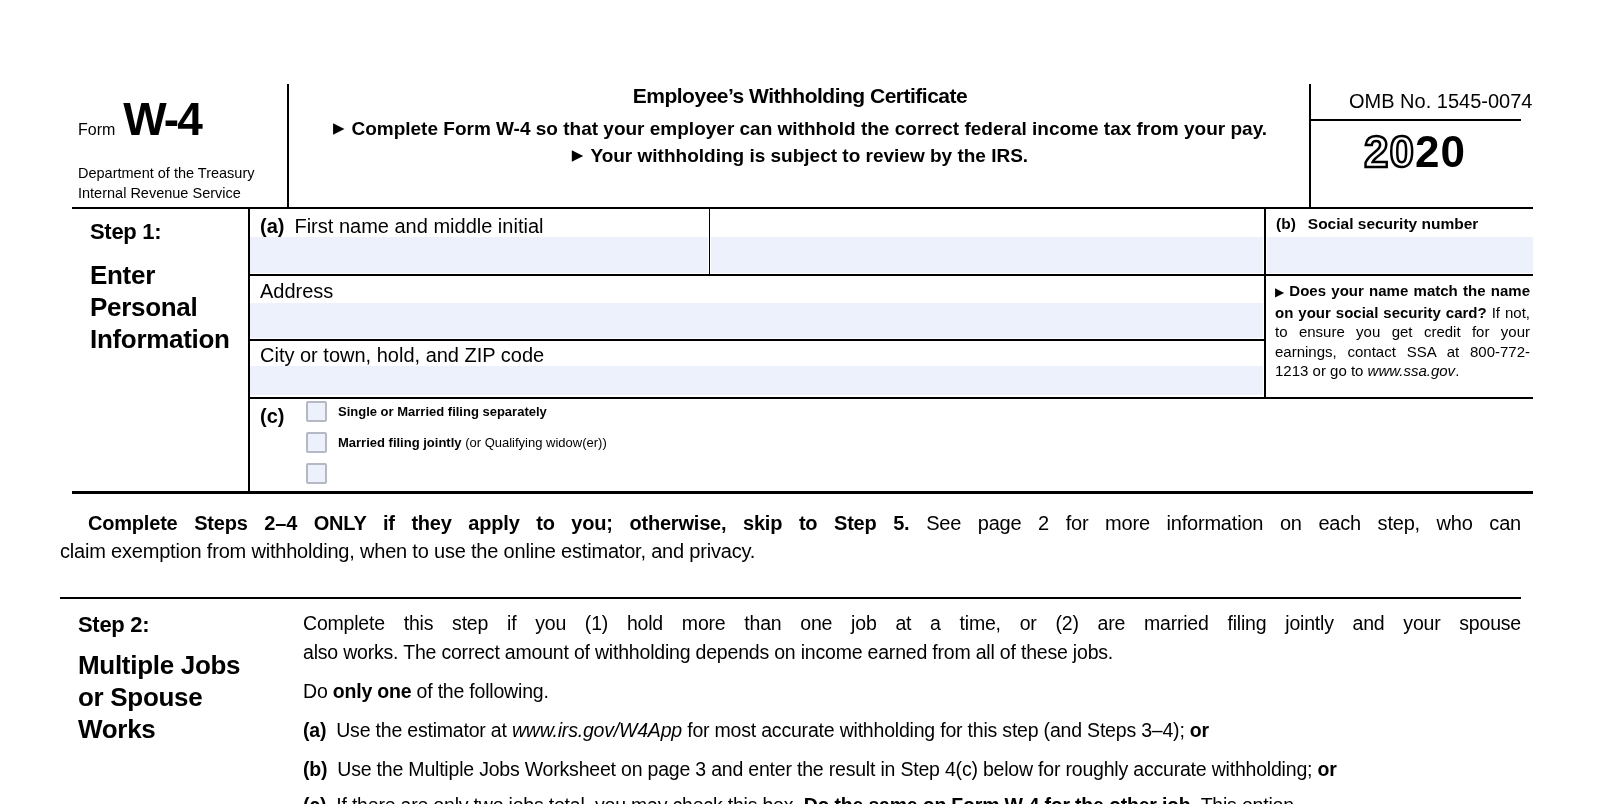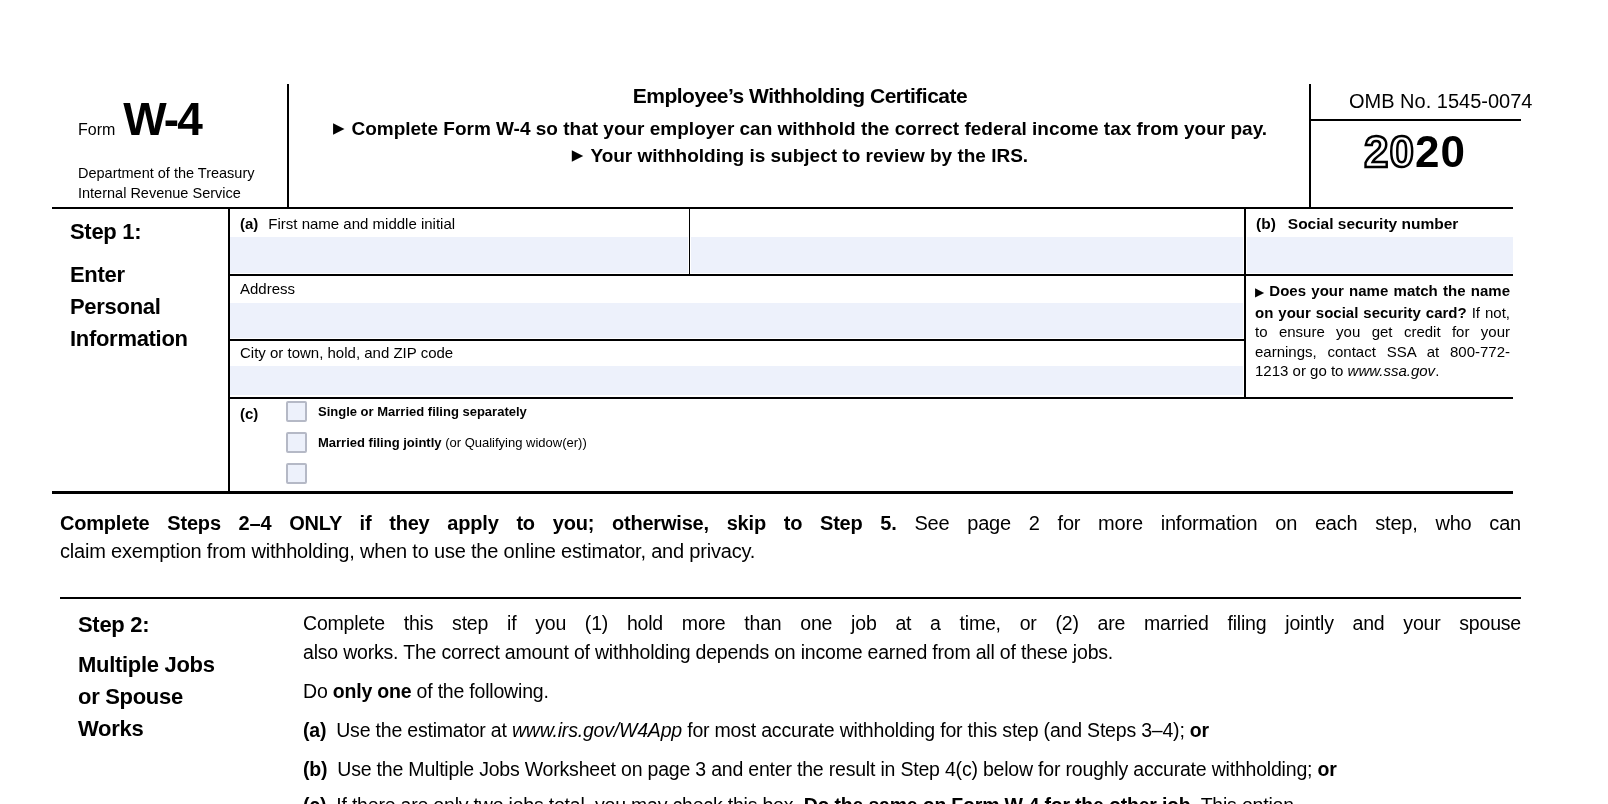--- a/index.html
+++ b/index.html
@@ -24,22 +24,22 @@
   .form-title { font-size: 21px; font-weight: bold; letter-spacing: -0.5px; }
   .bullets { margin-top: 8px; font-size: 19px; font-weight: bold; line-height: 26px; }
   .bullet-arrow { font-size: 15px; margin-right: 7px; position: relative; top: -2px; }
   .omb { left: 1309px; top: 90px; width: 212px; font-size: 20px; margin-left: 40px; }
   .year { left: 1309px; top: 127px; width: 212px; text-align: center; font-size: 44px; font-weight: bold; letter-spacing: 1px; }
   .year-outline { color: #fff; -webkit-text-stroke: 2.5px #000; }
   .year-solid { color: #000; }
 
   
   .step-head { font-size: 22px; font-weight: bold; letter-spacing: -0.3px; }
-  .step-sub { font-size: 22px; font-weight: bold; letter-spacing: -0.3px; line-height: 32px; }
-  .field-label { font-size: 15px; }
+  .step-sub { font-size: 26px; font-weight: bold; letter-spacing: -0.3px; line-height: 32px; }
+  .field-label { font-size: 20px; }
   .field-label .pfx { font-weight: bold; margin-right: 10px; }
   .field-box { position: absolute; background: var(--field-fill, #edf1fb); }
   .ssn-label { font-size: 15.5px; font-weight: bold; }
   .ssn-label .pfx { margin-right: 12px; }
   .note-box {
     position: absolute; font-size: 15px; line-height: 19.5px;
     text-align: justify;
   }
   .note-box .arrow { font-size: 12px; margin-right: 4px; }
   .note-box .b { font-weight: bold; }
@@ -48,21 +48,21 @@
     position: absolute; width: 21px; height: 21px;
     background: var(--field-fill, #edf1fb);
     border: 2px solid var(--checkbox-border, #b5b9c6);
     border-radius: 2px; box-sizing: border-box;
   }
   .cbox-label { position: absolute; font-size: 13px; white-space: nowrap; }
   .cbox-label .b { font-weight: bold; }
 
   
   .interlude { left: 60px; top: 509px; width: 1461px; font-size: 20px; line-height: 28px; letter-spacing: -0.2px; }
-  .interlude .l1 { text-align: justify; text-align-last: justify; }
+  .interlude .l1 { text-align: justify; text-align-last: justify; margin-left: 28px; }
   .interlude .b { font-weight: bold; }
 
   
   .s2-body { font-size: 19.5px; letter-spacing: -0.2px; }
   .s2-line { position: absolute; width: 1218px; }
   .just-full { text-align: justify; text-align-last: justify; }
   .opt .pfx { font-weight: bold; margin-right: 10px; }
   .opt .i { font-style: italic; }
   .opt .b { font-weight: bold; }
 </style>
@@ -90,21 +90,21 @@
     </div>
   </div>
 
   <div class="line" style="left:1309px; top:84px; width:2px; height:124px;"></div>
   <div class="abs omb">OMB No. 1545-0074</div>
   <div class="line" style="left:1309px; top:119px; width:212px; height:2px;"></div>
   <div class="abs year">
     <span class="year-outline">20</span><span class="year-solid">20</span>
   </div>
 
-  <div class="abs" style="left:52px; top:207px; width:1461px; height:290px;">
+  <div class="abs" style="left:72px; top:207px; width:1461px; height:290px;">
 
     <div class="line" style="left:0; top:0; width:1461px; height:2px;"></div>
     <div class="line" style="left:176px; top:0; width:2px; height:287px;"></div>
     <div class="line" style="left:637px; top:0; width:1px; height:67px;"></div>
     <div class="line" style="left:1192px; top:0; width:2px; height:190px;"></div>
     <div class="line" style="left:176px; top:67px; width:1285px; height:2px;"></div>
     <div class="line" style="left:176px; top:132px; width:1016px; height:2px;"></div>
     <div class="line" style="left:176px; top:190px; width:1285px; height:2px;"></div>
     <div class="line" style="left:0; top:284px; width:1461px; height:3px;"></div>
 

